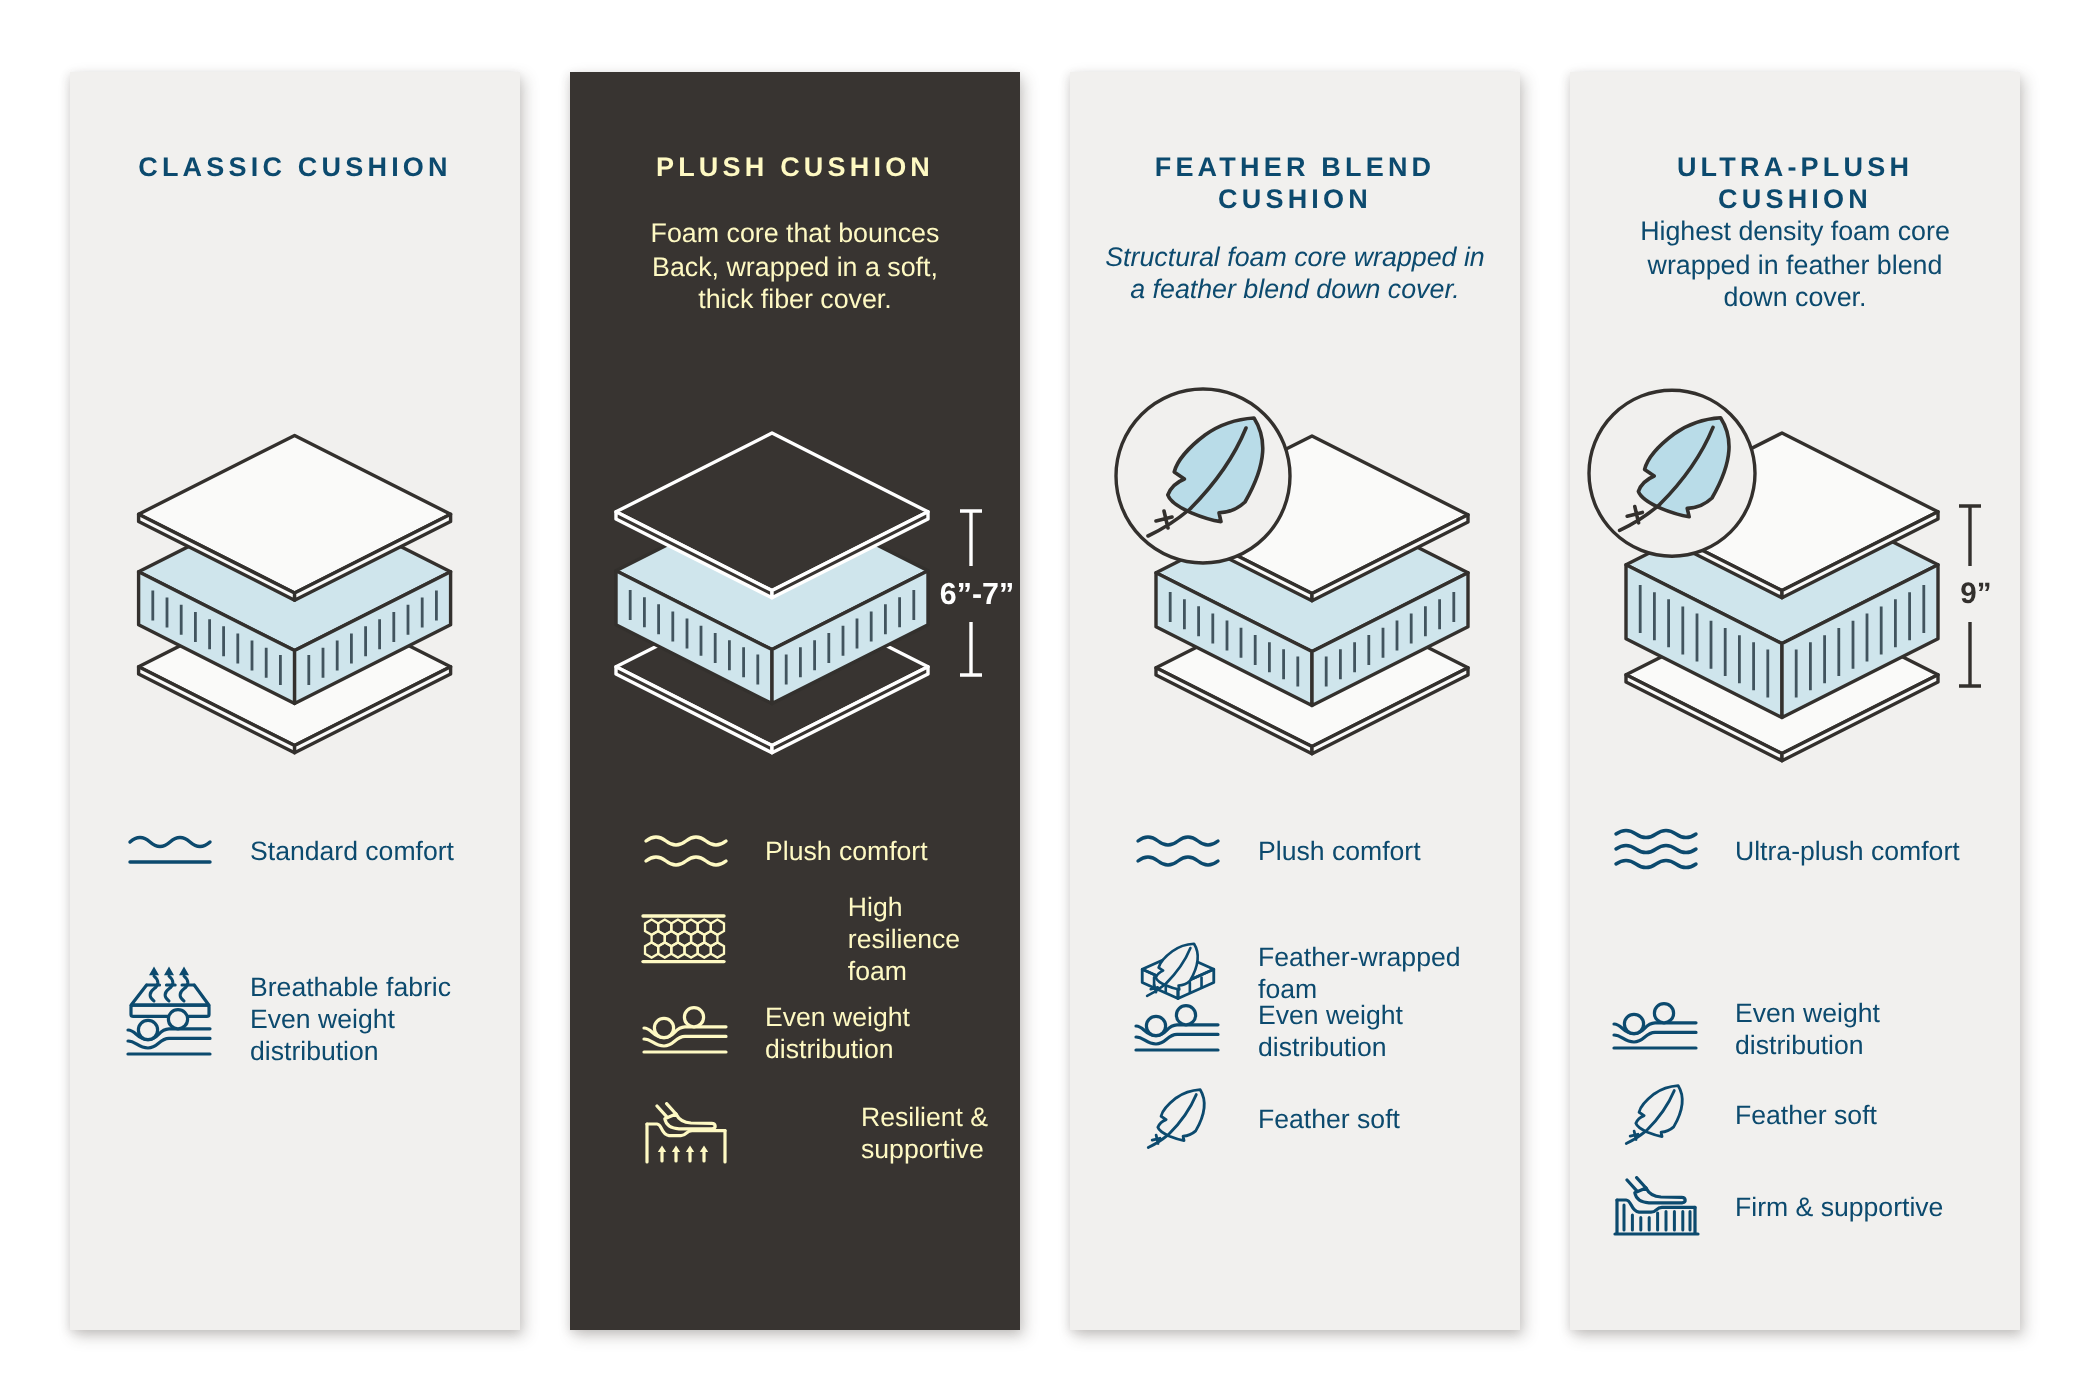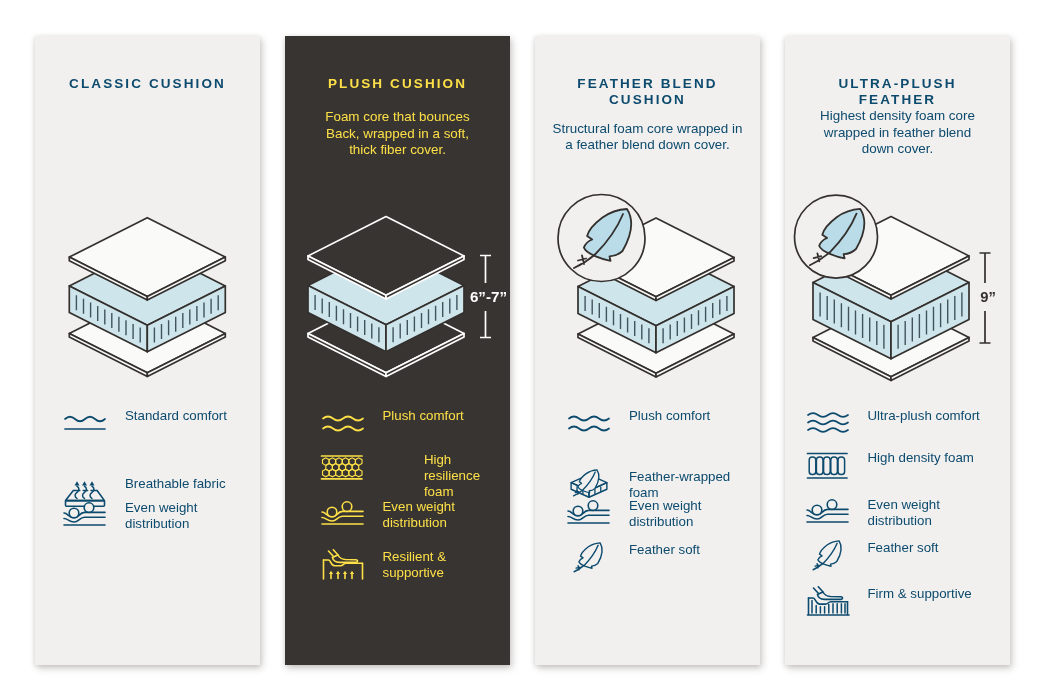--- a/index.html
+++ b/index.html
@@ -11,42 +11,42 @@
     overflow: hidden;
   }
   .card {
     position: absolute;
     top: 36px;
     width: 225px;
     height: 629px;
     box-shadow: 2px 3px 7px rgba(70,62,55,0.28), -1px 1px 4px rgba(70,62,55,0.10);
   }
   .card.light { background: #f1f0ee; color: #0c4a6e; }
-  .card.dark  { background: #383431; color: #fde047; }
+  .card.dark  { background: #383431; color: #fef9c3; }
   .title {
     position: absolute; left: 0; width: 100%;
     text-align: center;
     font-size: 13.5px; font-weight: bold;
     letter-spacing: 2.1px;
     line-height: 16px;
     white-space: pre-line;
   }
   .desc {
     position: absolute; left: 0; width: 100%;
     text-align: center;
     font-size: 13.4px;
     line-height: 16.5px;
     white-space: pre-line;
   }
   .art { position: absolute; left: 0; top: 0; }
   .frow {
     position: absolute;
     height: 36px;
     display: flex;
-    align-items: flex-start;
+    align-items: center;
   }
   .ficon { width: 48px; display: flex; justify-content: center; align-items: center; }
   .card.light .bgfill { fill: #f1f0ee; }
   .card.dark .bgfill { fill: #383431; }
   .flabel {
     margin-left: 16px;
     font-size: 13.3px;
     line-height: 16px;
     white-space: pre-line;
   }
@@ -178,39 +178,39 @@
           <path d="M1,13 C5,13 5.5,17.8 11,17.8 C16.5,17.8 16,12.6 21.5,12.4 L42,12.4" stroke-width="1.6"></path>
           <path d="M1,18.5 C5,18.5 6,22 11,22 C16,22 16.5,17.3 21.5,17.2 L42,17.2" stroke-width="1.6"></path>
           <path d="M1,25 H42" stroke-width="1.6"></path>
           <circle class="bgfill" cx="11" cy="13" r="4.8" stroke-width="1.6"></circle>
           <circle class="bgfill" cx="26" cy="7.6" r="4.8" stroke-width="1.6"></circle>
         </svg>
       </div>
       <div class="flabel">Even weight
 distribution</div>
     </div>
-    <div class="frow" style="top:513px;left:33.5px;">
+    <div class="frow" style="top:513px;left:33.5px;gap:48px;">
       <div class="ficon">
         <svg class="ficon-svg" width="44" height="32" viewBox="0 0 44 32" fill="none" stroke="currentColor" stroke-width="1.7" stroke-linecap="round">
           <path d="M2.5,11 L7.5,11 C10.3,11.2 9.2,16.2 13.5,16.8 L19.5,16.8 C22.5,16.8 21.8,14.4 25,14.3 L41.5,14.3" stroke-width="1.6" stroke-linejoin="round"></path>
           <path d="M7.5,2 L13.2,8.3 M12.3,0.8 L17,6 M13.2,8.3 L17,6" stroke-width="1.6" stroke-linejoin="round"></path>
           <path class="bgfill" d="M17,6 C18.5,9 21,10.3 24.5,10.5 L34.8,10.7 C37,10.8 37.2,13 35.2,13.4 L18.5,13.4 C14.5,13.2 12,11.5 11.4,8.4 Z" stroke-width="1.6" stroke-linejoin="round"></path>
           <path d="M2.5,11 V30 M41.5,14.3 V30" stroke-width="1.6"></path>
           <path d="M10,29.5 V24 M17,29.5 V24 M24,29.5 V24 M31,29.5 V24" stroke-width="1.6"></path>
           <path d="M7.9,25 L10,21.8 L12.1,25 Z M14.9,25 L17,21.8 L19.1,25 Z M21.9,25 L24,21.8 L26.1,25 Z M28.9,25 L31,21.8 L33.1,25 Z" fill="currentColor" stroke="none"></path>
         </svg>
       </div>
       <div class="flabel">Resilient &amp;
 supportive</div>
     </div>
   </section>
 <section class="card light" style="left:535px;">
     <h2 class="title" style="top:40px;">FEATHER BLEND
 CUSHION</h2>
-    <p class="desc" style="top:84.5px;">Structural foam core wrapped in
+    <p class="desc" style="top:84.5px;font-style:italic;">Structural foam core wrapped in
 a feather blend down cover.</p>
     <svg class="art" width="225" height="629" viewBox="0 0 225 629">
       <g>
         <polygon points="121,258.5 199,297.9 121,337.3 43,297.9" fill="#fafaf9" stroke="#33302d" stroke-width="1.7" stroke-linejoin="round"></polygon>
         <polygon points="43,297.9 121,337.3 121,340.9 43,301.5" fill="#fafaf9" stroke="#33302d" stroke-width="1.7" stroke-linejoin="round"></polygon>
         <polygon points="121,337.3 199,297.9 199,301.5 121,340.9" fill="#fafaf9" stroke="#33302d" stroke-width="1.7" stroke-linejoin="round"></polygon>
       </g>
       <g>
         <polygon points="121,211 199,250.4 121,289.8 43,250.4" fill="#cfe5ec" stroke="#33302d" stroke-width="1.7" stroke-linejoin="round"></polygon>
         <polygon points="43,250.4 121,289.8 121,316.8 43,277.4" fill="#cfe5ec" stroke="#33302d" stroke-width="1.7" stroke-linejoin="round"></polygon>
@@ -269,21 +269,21 @@
         <svg class="ficon-svg" width="44" height="32" viewBox="0 0 36 34" fill="none" stroke="currentColor" stroke-width="1.7" stroke-linecap="round">
           <path class="bgfill" d="M29.8,0.9 C32.9,5.9 33.4,12.4 27.4,22.8 C25.3,24.7 23,25.5 20.7,25.6 L21.2,27.9 C18.3,27.4 15.5,26.4 13.5,25.6 C10,24.1 7.9,22.6 7.3,20.9 C8,19.1 9.7,17.6 11.7,16.8 L9,15 C9.7,12.1 12.9,8.5 17,5.3 C20.7,2.7 25.3,1.2 29.8,0.9 Z" stroke="currentColor" stroke-width="1.5" stroke-linejoin="round"></path>
           <path d="M27.7,3.5 C25.3,9.2 20.7,17 13.1,24.6 M13.1,24.6 C9.7,27.4 6.1,29.8 2.2,31.6 M8.4,26.7 L4.3,27.7 M7.4,29.5 L6.4,25.1" fill="none" stroke="currentColor" stroke-width="1.5" stroke-linecap="round"></path>
         </svg>
       </div>
       <div class="flabel">Feather soft</div>
     </div>
   </section>
 <section class="card light" style="left:785px;">
     <h2 class="title" style="top:40px;">ULTRA-PLUSH
-FEATHER</h2>
+CUSHION</h2>
     <p class="desc" style="top:72px;">Highest density foam core
 wrapped in feather blend
 down cover.</p>
     <svg class="art" width="225" height="629" viewBox="0 0 225 629">
       <g>
         <polygon points="106,262 184,301.4 106,340.8 28,301.4" fill="#fafaf9" stroke="#33302d" stroke-width="1.7" stroke-linejoin="round"></polygon>
         <polygon points="28,301.4 106,340.8 106,344.4 28,305" fill="#fafaf9" stroke="#33302d" stroke-width="1.7" stroke-linejoin="round"></polygon>
         <polygon points="106,340.8 184,301.4 184,305 106,344.4" fill="#fafaf9" stroke="#33302d" stroke-width="1.7" stroke-linejoin="round"></polygon>
       </g>
       <g>
@@ -309,34 +309,20 @@
     </svg>
     <div class="frow" style="top:372px;left:18.5px;">
       <div class="ficon">
         <svg class="ficon-svg" width="44" height="32" viewBox="0 0 44 32" fill="none" stroke="currentColor" stroke-width="1.7" stroke-linecap="round">
           <path d="M2,7 q5,-3.6 10,0 q5,3.6 10,0 q5,-3.6 10,0 q5,3.6 10,0"></path>
           <path d="M2,14.5 q5,-3.6 10,0 q5,3.6 10,0 q5,-3.6 10,0 q5,3.6 10,0"></path>
           <path d="M2,22 q5,-3.6 10,0 q5,3.6 10,0 q5,-3.6 10,0 q5,3.6 10,0"></path>
         </svg>
       </div>
       <div class="flabel">Ultra-plush comfort</div>
-    </div>
-    <div class="frow" style="top:414px;left:18.5px;">
-      <div class="ficon">
-        <svg class="ficon-svg" width="44" height="32" viewBox="0 0 44 27" fill="none" stroke="currentColor" stroke-width="1.7" stroke-linecap="round">
-          <path d="M1.5,1 H41"></path>
-          <rect x="3.2" y="4.5" width="6.6" height="17.5" rx="3.1" stroke-width="1.5"></rect>
-          <rect x="10.4" y="4.5" width="6.6" height="17.5" rx="3.1" stroke-width="1.5"></rect>
-          <rect x="17.6" y="4.5" width="6.6" height="17.5" rx="3.1" stroke-width="1.5"></rect>
-          <rect x="24.8" y="4.5" width="6.6" height="17.5" rx="3.1" stroke-width="1.5"></rect>
-          <rect x="32.0" y="4.5" width="6.6" height="17.5" rx="3.1" stroke-width="1.5"></rect>
-          <path d="M1.5,25.5 H41"></path>
-        </svg>
-      </div>
-      <div class="flabel">High density foam</div>
     </div>
     <div class="frow" style="top:461px;left:18.5px;">
       <div class="ficon">
         <svg class="ficon-svg" width="44" height="32" viewBox="0 0 44 32" fill="none" stroke="currentColor" stroke-width="1.7" stroke-linecap="round">
           <path d="M1,13 C5,13 5.5,17.8 11,17.8 C16.5,17.8 16,12.6 21.5,12.4 L42,12.4" stroke-width="1.6"></path>
           <path d="M1,18.5 C5,18.5 6,22 11,22 C16,22 16.5,17.3 21.5,17.2 L42,17.2" stroke-width="1.6"></path>
           <path d="M1,25 H42" stroke-width="1.6"></path>
           <circle class="bgfill" cx="11" cy="13" r="4.8" stroke-width="1.6"></circle>
           <circle class="bgfill" cx="26" cy="7.6" r="4.8" stroke-width="1.6"></circle>
         </svg>

